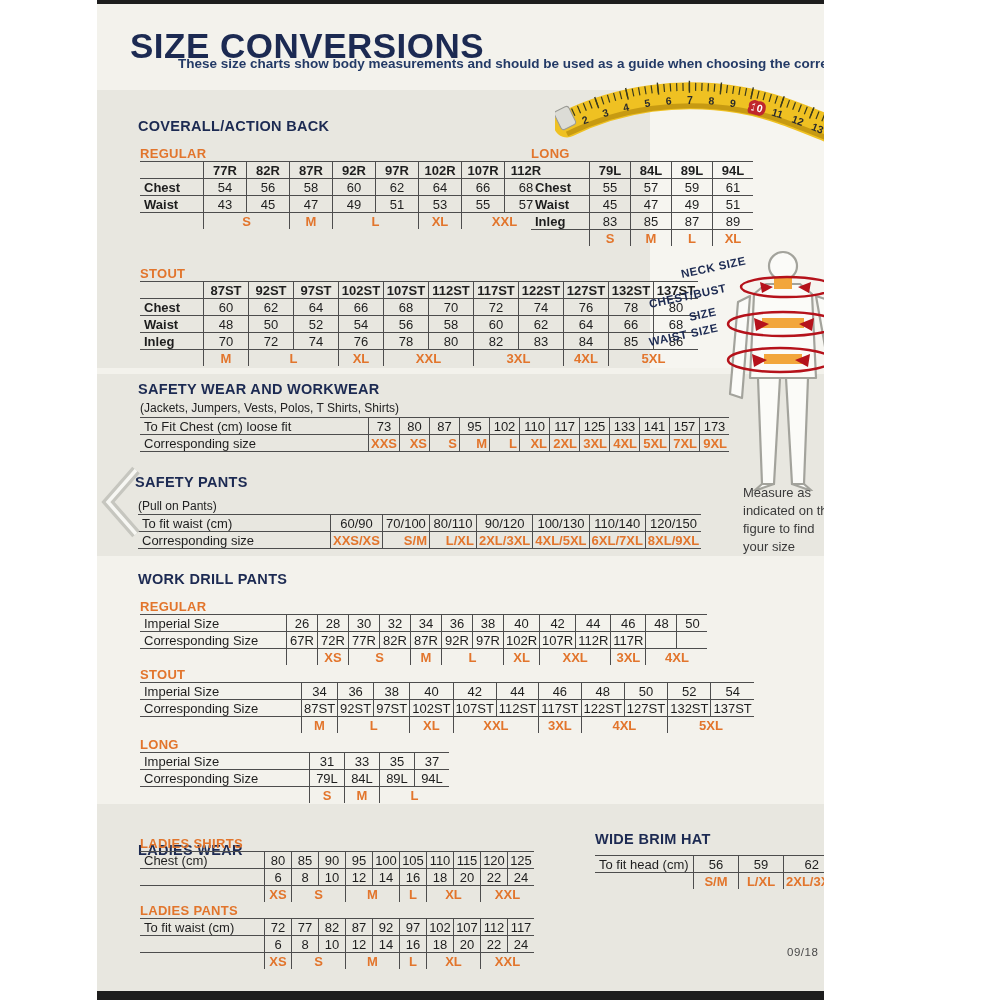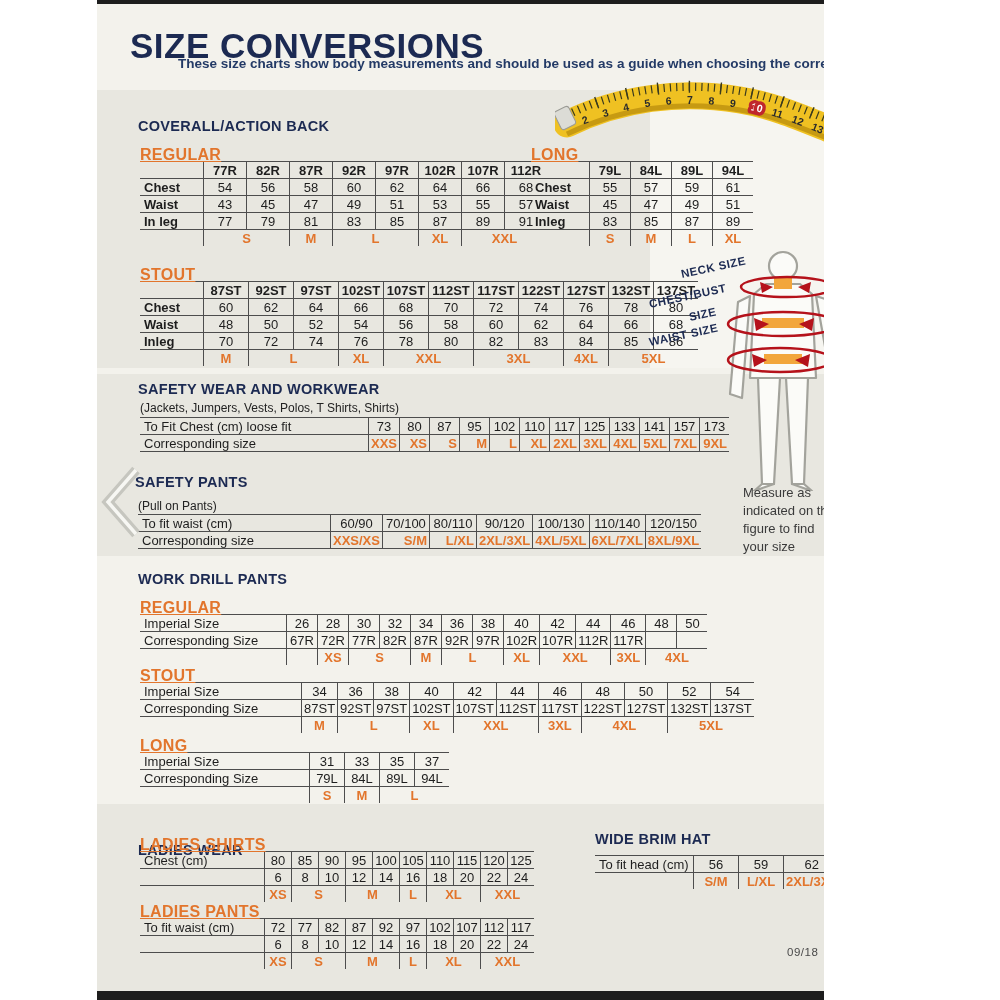--- a/index.html
+++ b/index.html
@@ -20,21 +20,21 @@
   .band{position:absolute;left:0;right:10px;background:#e8e7e0;}
   .band1{top:90px;height:278px;}
   .band2{top:374px;height:182px;}
   .band3{top:804px;height:187px;}
   .white-panel{position:absolute;left:553px;top:90px;width:235px;height:278px;background:#f6f5f0;}
   .abs{position:absolute;margin:0;}
   h1.title{font-size:35px;font-weight:800;color:var(--navy);letter-spacing:.5px;}
   .subtitle{font-size:13.5px;font-weight:600;color:#233a66;margin-left:46px;}
   h2.sec{font-size:14.5px;font-weight:800;color:var(--navy);letter-spacing:.3px;}
   .note{font-size:12px;color:#222;}
-  .sublabel{font-size:16px;font-weight:700;color:var(--orange);letter-spacing:.3px;height:12px;margin-bottom:3px;text-decoration:underline;}
+  .sublabel{font-size:13px;font-weight:700;color:var(--orange);letter-spacing:.3px;height:12px;margin-bottom:3px;}
   table.sz{border-collapse:collapse;font-family:Liberation Sans, sans-serif;font-size:13px;color:var(--ink);}
   .sz tr{border-bottom:1px solid var(--line);}
   .sz tr:first-child{border-top:1px solid var(--line);}
   .sz tr.sizes{border-bottom:none;}
   .sz td{border-left:1px solid var(--line);text-align:center;height:16px;padding:0 2px;width:var(--cw,38px);}
   .sz td.lbl{border-left:none;text-align:left;padding-left:4px;width:var(--lw,57px);font-weight:var(--lw-weight,700);}
   .sz tr.hrow td{font-weight:700;}
   .sz td.o{color:var(--orange);font-weight:700;text-align:right;}
   .sz tr.sizes td{font-weight:700;color:var(--orange);}
   .caption{font-size:13px;line-height:18px;color:#3a3a3a;width:100px;}
@@ -118,31 +118,20 @@
               <td class="lbl">Waist</td>
               <td>43</td>
               <td>45</td>
               <td>47</td>
               <td>49</td>
               <td>51</td>
               <td>53</td>
               <td>55</td>
               <td>57</td>
             </tr>
-            <tr>
-              <td class="lbl">In leg</td>
-              <td>77</td>
-              <td>79</td>
-              <td>81</td>
-              <td>83</td>
-              <td>85</td>
-              <td>87</td>
-              <td>89</td>
-              <td>91</td>
-            </tr>
             <tr class="sizes">
               <td class="lbl"></td>
               <td colspan="2">S</td>
               <td colspan="1">M</td>
               <td colspan="2">L</td>
               <td colspan="1">XL</td>
               <td colspan="2">XXL</td>
             </tr>
           </tbody>
         </table>

